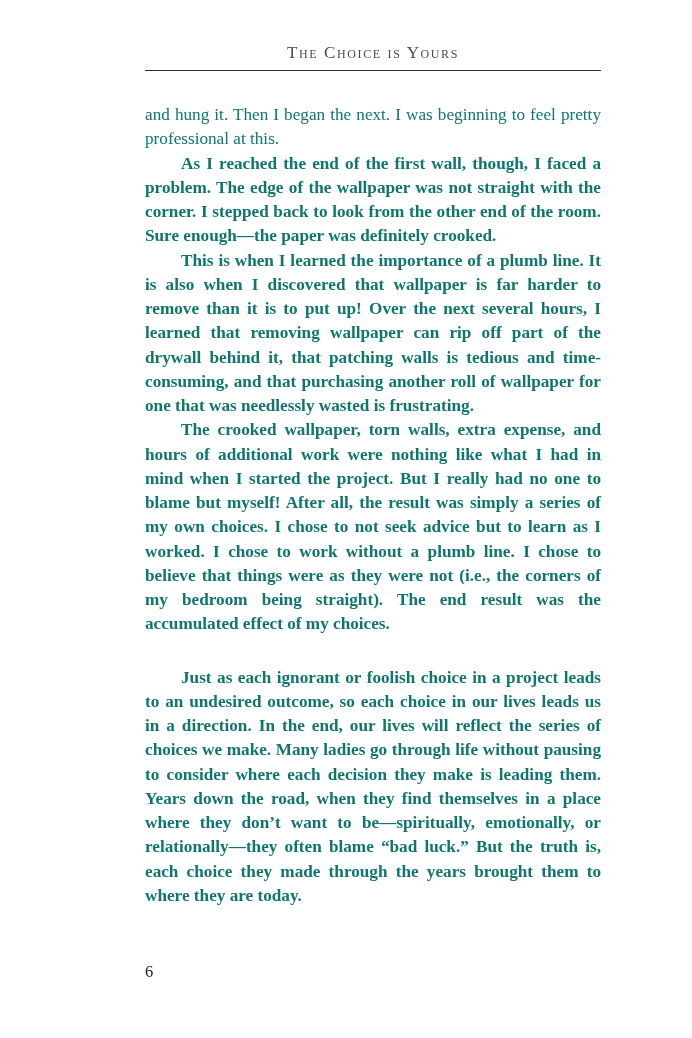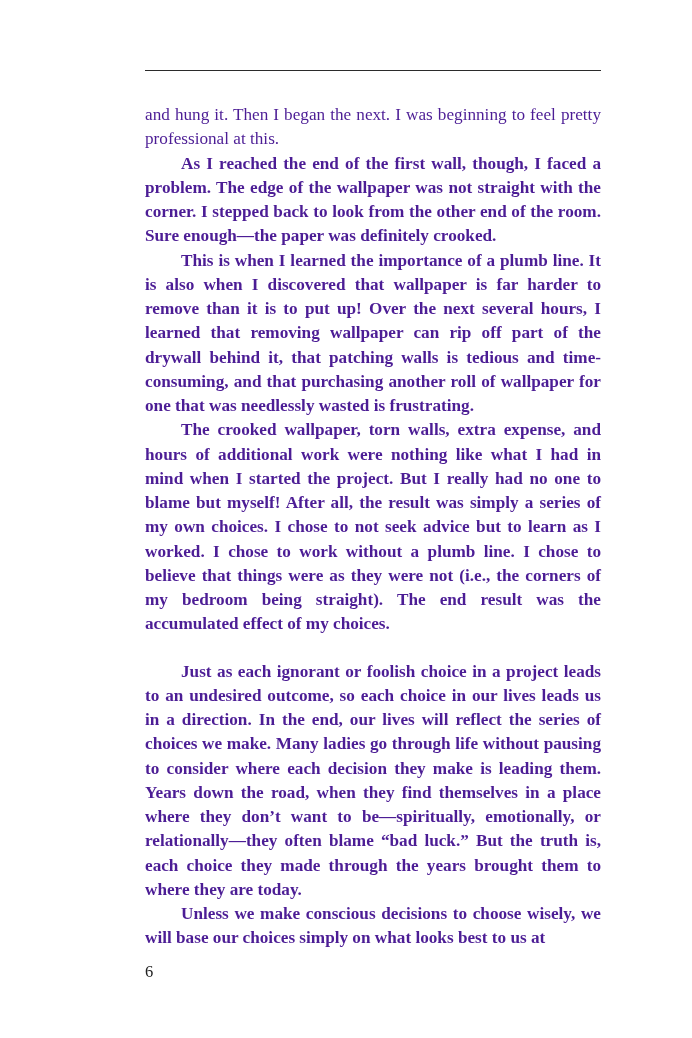--- a/index.html
+++ b/index.html
@@ -36,53 +36,53 @@
     border-top: 1.4px solid #2b2b2b;
     margin: 0;
   }
   .body-block {
     position: absolute;
     top: 103px;
     left: 145px;
     width: 456px;
     font-size: 17.2px;
     line-height: 24.25px;
-    color: #4c1d95;
+    color: #0f766e;
     text-align: justify;
   }
   .body-block p {
     margin: 0;
   }
   .body-block p.indent {
     text-indent: 36px;
     font-weight: bold;
   }
   .body-block p.section-gap {
-    margin-top: 23px;
+    margin-top: 29px;
   }
   .page-number {
     position: absolute;
     top: 962px;
     left: 145px;
     font-size: 16.5px;
     color: #222222;
   }
 </style>
 </head>
 <body>
 
 <div class="page">
 
+  <div class="running-head">The Choice is Yours</div>
 
   <hr class="head-rule">
 
   <div class="body-block">
     <p>and hung it. Then I began the next. I was beginning to feel pretty professional at this.</p>
     <p class="indent">As I reached the end of the first wall, though, I faced a problem. The edge of the wallpaper was not straight with the corner. I stepped back to look from the other end of the room. Sure enough—the paper was definitely crooked.</p>
     <p class="indent">This is when I learned the importance of a plumb line. It is also when I discovered that wallpaper is far harder to remove than it is to put up! Over the next several hours, I learned that removing wallpaper can rip off part of the drywall behind it, that patching walls is tedious and time-consuming, and that purchasing another roll of wallpaper for one that was needlessly wasted is frustrating.</p>
     <p class="indent">The crooked wallpaper, torn walls, extra expense, and hours of additional work were nothing like what I had in mind when I started the project. But I really had no one to blame but myself! After all, the result was simply a series of my own choices. I chose to not seek advice but to learn as I worked. I chose to work without a plumb line. I chose to believe that things were as they were not (i.e., the corners of my bedroom being straight). The end result was the accumulated effect of my choices.</p>
     <p class="indent section-gap">Just as each ignorant or foolish choice in a project leads to an undesired outcome, so each choice in our lives leads us in a direction. In the end, our lives will reflect the series of choices we make. Many ladies go through life without pausing to consider where each decision they make is leading them. Years down the road, when they find themselves in a place where they don’t want to be—spiritually, emotionally, or relationally—they often blame “bad luck.” But the truth is, each choice they made through the years brought them to where they are today.</p>
-    <p class="indent">Unless we make conscious decisions to choose wisely, we will base our choices simply on what looks best to us at</p>
   </div>
 
   <div class="page-number">6</div>
 
 </div>
 
 </body></html>

